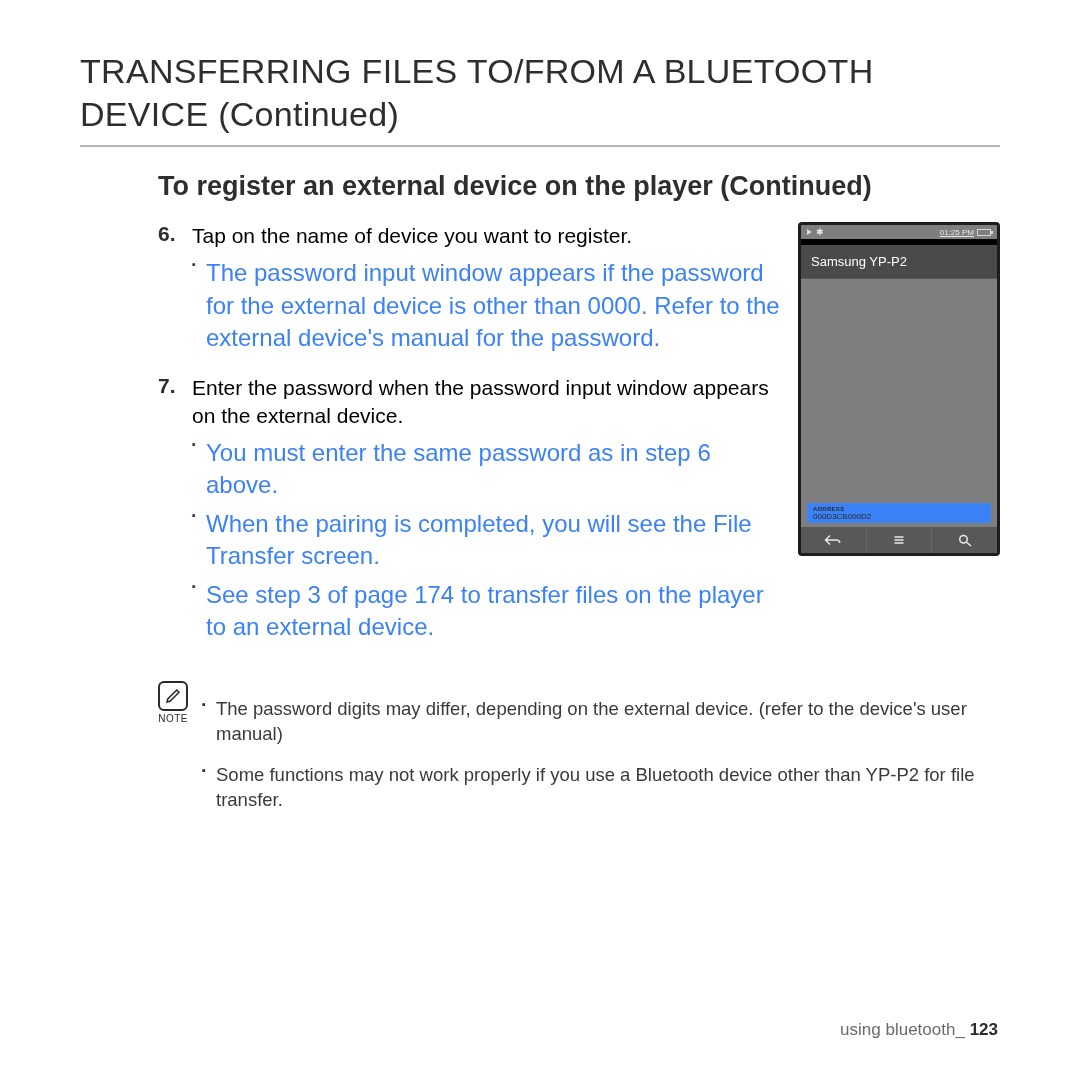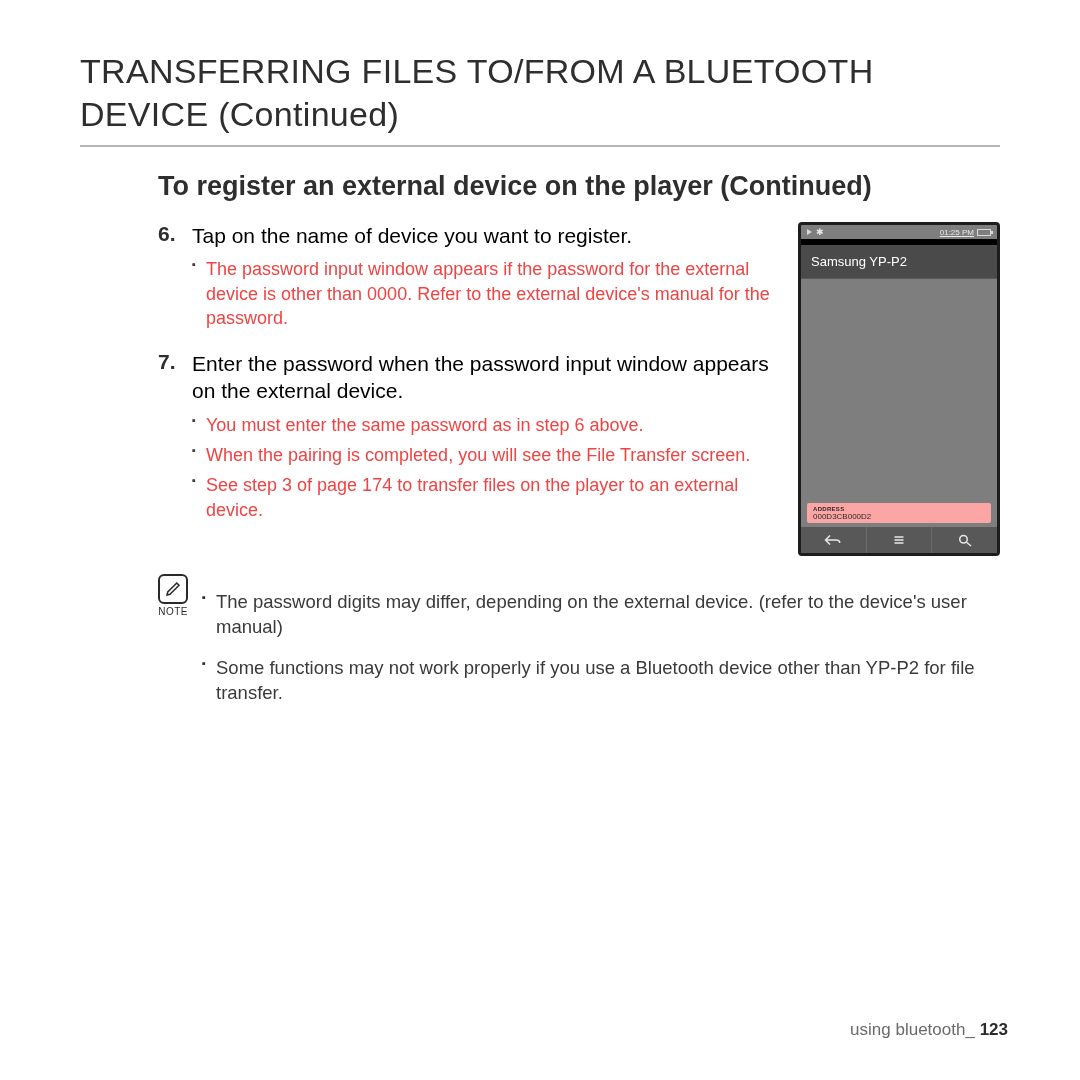--- a/index.html
+++ b/index.html
@@ -52,22 +52,22 @@
   .step-title {
     font-size: 21px;
     color: #000000;
     line-height: 1.3;
   }
   .bullets {
     list-style: none;
     margin: 8px 0 0 0;
   }
   .bullets li {
-    font-size: 18px;
-    color: #ef4444;
+    font-size: 24px;
+    color: #3b82f6;
     line-height: 1.35;
     padding-left: 14px;
     position: relative;
     margin-bottom: 6px;
   }
   .bullets li::before {
     content: "▪";
     position: absolute;
     left: 0;
     top: 0;
@@ -119,21 +119,21 @@
     background: #4a4a4a;
     color: #ffffff;
     font-size: 13px;
     padding: 9px 10px;
     border-top:6px solid #000000;
     border-bottom:1px solid #5a5a5a;
   }
   .dev-address {
     position: absolute;
     bottom: 30px; left: 6px; right: 6px;
-    background: #fca5a5;
+    background: #3b82f6;
     border-radius: 2px;
     padding: 3px 6px 2px 6px;
   }
   .dev-address-label { font-size:6px; font-weight:bold; color:#2a2a2a; letter-spacing:0.3px; }
   .dev-address-value { font-size:8px; color:#2a2a2a; }
   .dev-bottom {
     position: absolute;
     bottom: 0; left:0; right:0;
     height: 26px;
     background: #585858;
@@ -174,21 +174,21 @@
     margin-bottom: 4px;
     margin-top: 16px;
   }
   .note-text li::before {
     content:"▪"; position:absolute; left:0; top:0; font-size:11px; color:#2a2a2a;
   }
 
   .footer {
     position: absolute;
     bottom: 40px;
-    right: 72px;
+    right: 82px;
     font-size: 17px;
     color: #6a6a6a;
   }
   .footer .pg { color:#2a2a2a; font-weight:bold; }
 </style>
 </head>
 <body>
 
 <h1 class="page-title">TRANSFERRING FILES TO/FROM A BLUETOOTH DEVICE (Continued)</h1>
 <hr class="title-rule">

